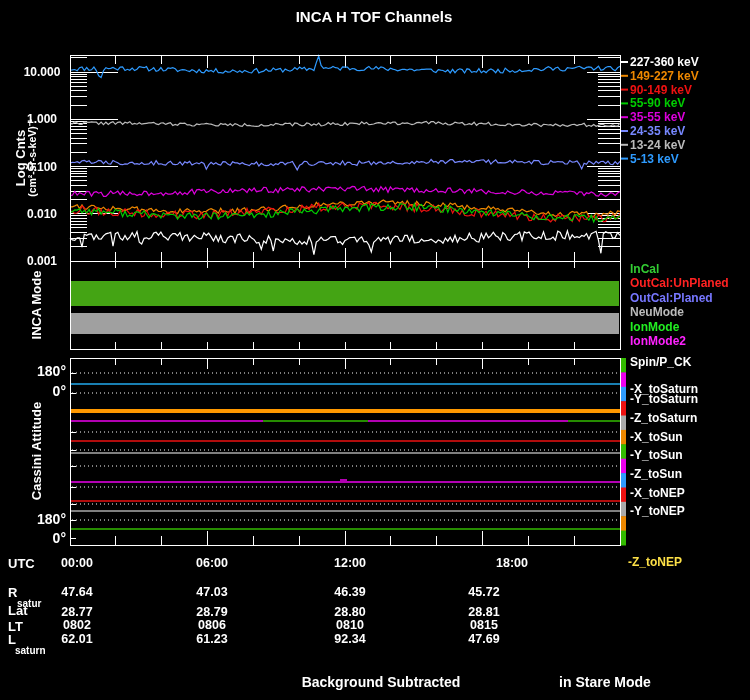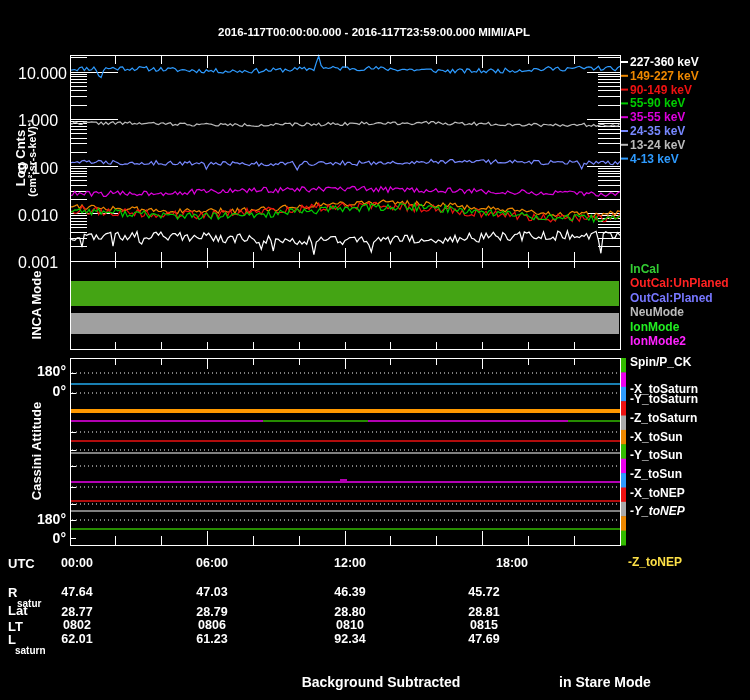--- a/index.html
+++ b/index.html
@@ -6,21 +6,21 @@
   #plot-canvas{position:relative;width:750px;height:700px;background:#000;overflow:hidden;
     font-family:"Liberation Sans", sans-serif;color:#fff;}
   .abs{position:absolute;}
   .panel{position:absolute;border:1px solid #fff;box-sizing:border-box;background:transparent;}
   .ttl{font-size:15px;font-weight:bold;white-space:nowrap;transform:translateX(-50%);}
   .sub{font-size:11.5px;font-weight:bold;white-space:nowrap;transform:translateX(-50%);}
   .vlab{position:absolute;transform:translate(-50%,-50%) rotate(-90deg);white-space:nowrap;
     font-weight:bold;text-align:center;}
   .vlab .l1{font-size:13px;display:block;line-height:13px;}
   .vlab .l2{font-size:10.5px;display:block;line-height:11px;}
-  .ytick{position:absolute;font-size:16px;font-weight:normal;text-align:left;white-space:nowrap;}
+  .ytick{position:absolute;font-size:12px;font-weight:bold;text-align:center;white-space:nowrap;}
   .atick{position:absolute;font-size:14px;font-weight:bold;text-align:right;white-space:nowrap;}
   .lgnd{position:absolute;font-size:12px;font-weight:bold;white-space:nowrap;line-height:12px;}
   .eph{position:absolute;font-size:12.5px;font-weight:bold;white-space:nowrap;transform:translateX(-50%);}
   .rowlab{position:absolute;font-size:13px;font-weight:bold;white-space:nowrap;}
   .rowsub{position:absolute;font-size:10px;font-weight:bold;white-space:nowrap;}
   .foot{position:absolute;font-size:14px;font-weight:bold;white-space:nowrap;transform:translateX(-50%);}
   svg{position:absolute;left:0;top:0;}
 </style>
 </head>
 <body>
@@ -252,21 +252,21 @@
         <rect x="621" width="5" y="444.3" height="14.9" fill="#33BB00"></rect>
         <rect x="621" width="5" y="458.7" height="14.9" fill="#EE00EE"></rect>
         <rect x="621" width="5" y="473.1" height="14.9" fill="#2E9BFF"></rect>
         <rect x="621" width="5" y="487.5" height="14.9" fill="#EE1111"></rect>
         <rect x="621" width="5" y="501.8" height="14.9" fill="#AAAAAA"></rect>
         <rect x="621" width="5" y="516.2" height="14.9" fill="#EE8800"></rect>
         <rect x="621" width="5" y="530.6" height="14.9" fill="#33BB00"></rect>
       </g>
     </svg>
 
-  <div class="abs sub" style="left:374px;top:26px;">2016-117T00:00:00.000 - 2016-117T23:59:00.000 MIMI/APL</div>
+  <div class="abs ttl" style="left:374px;top:8px;">INCA H TOF Channels</div>
 
   <div class="panel" style="left:70px;top:55px;width:551px;height:207px;"></div>
   <div class="panel" style="left:70px;top:261px;width:551px;height:89px;"></div>
   <div class="panel" style="left:70px;top:358px;width:551px;height:188px;"></div>
 
   <div class="vlab" style="left:26px;top:158px;">
     <span class="l1">Log Cnts</span>
     <span class="l2">(cm²-sr-s-keV)⁻¹</span>
   </div>
   <div class="vlab" style="left:36px;top:305px;">
@@ -291,40 +291,40 @@
     </div>
 
   <div id="counts-legend">
       <div class="lgnd" style="left:630px;top:56px;color:#FFFFFF;">227-360 keV</div>
       <div class="lgnd" style="left:630px;top:70px;color:#EE8800;">149-227 keV</div>
       <div class="lgnd" style="left:630px;top:84px;color:#EE1111;">90-149 keV</div>
       <div class="lgnd" style="left:630px;top:97px;color:#00CC00;">55-90 keV</div>
       <div class="lgnd" style="left:630px;top:111px;color:#DD00DD;">35-55 keV</div>
       <div class="lgnd" style="left:630px;top:125px;color:#7788FF;">24-35 keV</div>
       <div class="lgnd" style="left:630px;top:139px;color:#BBBBBB;">13-24 keV</div>
-      <div class="lgnd" style="left:630px;top:153px;color:#2E9BFF;">4-13 keV</div>
+      <div class="lgnd" style="left:630px;top:153px;color:#2E9BFF;">5-13 keV</div>
     </div>
   <div id="mode-legend">
       <div class="lgnd" style="left:630px;top:263px;color:#33CC33;">InCal</div>
       <div class="lgnd" style="left:630px;top:277px;color:#FF2222;">OutCal:UnPlaned</div>
       <div class="lgnd" style="left:630px;top:292px;color:#7777FF;">OutCal:Planed</div>
       <div class="lgnd" style="left:630px;top:306px;color:#BBBBBB;">NeuMode</div>
       <div class="lgnd" style="left:630px;top:321px;color:#22EE22;">IonMode</div>
       <div class="lgnd" style="left:630px;top:335px;color:#FF22FF;">IonMode2</div>
     </div>
   <div id="attitude-legend">
       <div class="lgnd" style="left:630px;top:356px;color:#FFFFFF;">Spin/P_CK</div>
       <div class="lgnd" style="left:630px;top:375px;color:#FFFFFF;margin-top:8px;">-X_toSaturn</div>
       <div class="lgnd" style="left:630px;top:393px;color:#FFFFFF;">-Y_toSaturn</div>
       <div class="lgnd" style="left:630px;top:412px;color:#FFFFFF;">-Z_toSaturn</div>
       <div class="lgnd" style="left:630px;top:431px;color:#FFFFFF;">-X_toSun</div>
       <div class="lgnd" style="left:630px;top:449px;color:#FFFFFF;">-Y_toSun</div>
       <div class="lgnd" style="left:630px;top:468px;color:#FFFFFF;">-Z_toSun</div>
       <div class="lgnd" style="left:630px;top:487px;color:#FFFFFF;">-X_toNEP</div>
-      <div class="lgnd" style="left:630px;top:505px;color:#FFFFFF;font-style:italic;">-Y_toNEP</div>
+      <div class="lgnd" style="left:630px;top:505px;color:#FFFFFF;">-Y_toNEP</div>
       <div class="lgnd" style="left:628px;top:524px;color:#fde047;margin-top:32px;">-Z_toNEP</div>
     </div>
 
   <div class="rowlab" style="left:8px;top:556px;">UTC</div>
   <div class="rowlab" style="left:8px;top:585px;">R</div>
   <div class="rowsub" style="left:17px;top:598px;">satur</div>
   <div class="rowlab" style="left:8px;top:603px;">Lat</div>
   <div class="rowlab" style="left:8px;top:619px;">LT</div>
   <div class="rowlab" style="left:8px;top:632px;">L</div>
   <div class="rowsub" style="left:15px;top:645px;">saturn</div>

